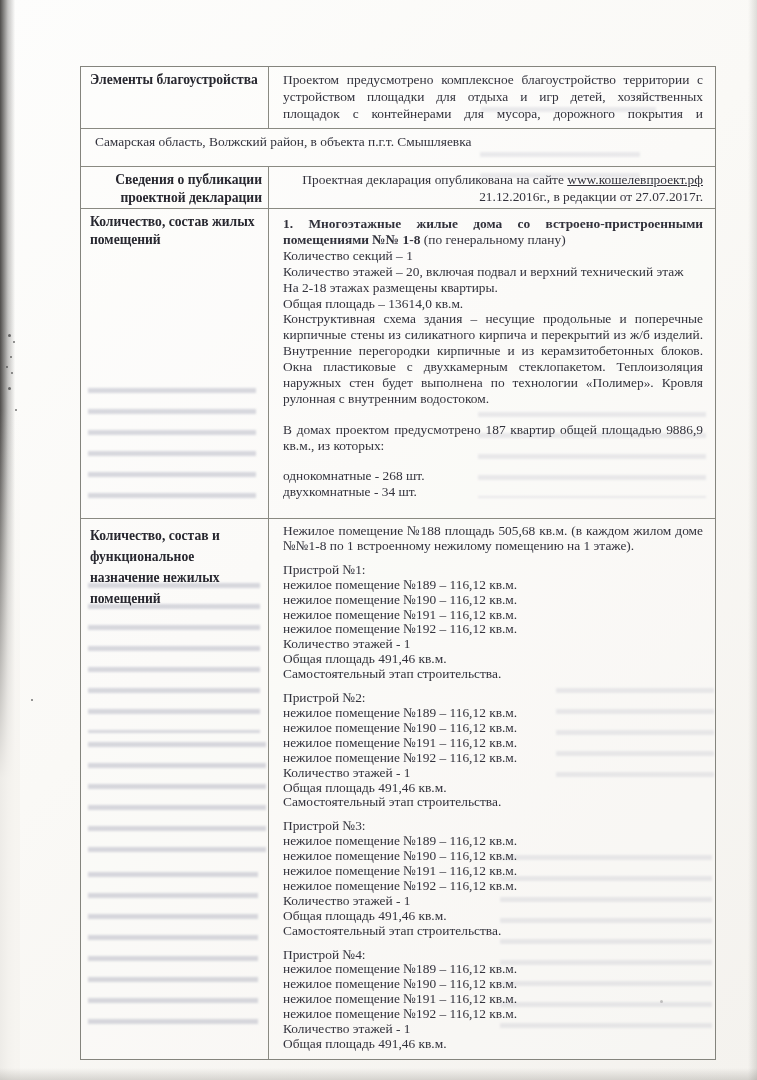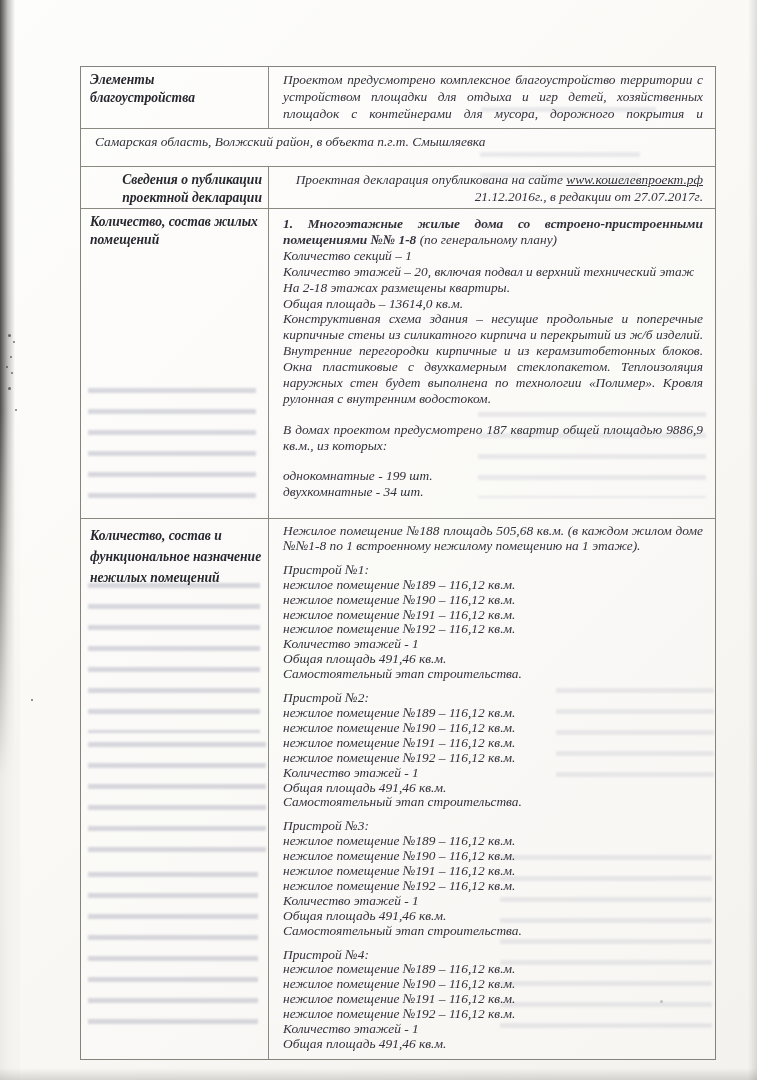--- a/index.html
+++ b/index.html
@@ -23,21 +23,21 @@
   .edge-bottom{position:absolute;left:0;right:0;bottom:0;height:12px;
     background:linear-gradient(to top,rgba(115,112,105,.25),rgba(115,112,105,0));}
   .speck{position:absolute;background:#2c2c2c;border-radius:50%;opacity:.65;}
   
   .ghost{position:absolute;
     background:repeating-linear-gradient(to bottom,rgba(108,112,140,.34) 0px,rgba(108,112,140,.34) 5px,rgba(108,112,140,0) 5px,rgba(108,112,140,0) 21px);
     filter:blur(.8px);}
   .ghost.faint{opacity:.5;}
   
   .decl-table{position:absolute;left:80px;top:66px;width:636px;
-    border:1px solid #84847d;box-sizing:border-box;background:rgba(255,255,255,.25);font-style:italic;}
+    border:1px solid #84847d;box-sizing:border-box;background:rgba(255,255,255,.25);}
   .trow{display:flex;border-bottom:1px solid #8a8a82;box-sizing:border-box;}
   .trow:last-child{border-bottom:none;}
   .cell{box-sizing:border-box;overflow:hidden;}
   .th{width:188px;flex:0 0 188px;border-right:1px solid #8a8a82;
     font-weight:bold;font-size:13.6px;line-height:17.5px;color:#27272f;
     padding:4px 6px 3px 9px;}
   .r5h{line-height:21px;padding-top:6px;}
   .td{flex:1;font-size:13.4px;line-height:17px;padding:4px 12px 3px 14px;color:#32323c;}
   .r1{height:62px;}
   .r2{height:38px;}
@@ -113,21 +113,21 @@
         <p class="just"><b>1.  Многоэтажные  жилые дома со встроено-пристроенными помещениями  №№ 1-8 </b><span>(по генеральному плану)</span></p>
         <div>
             <div class="tline">Количество секций – 1</div>
             <div class="tline">Количество этажей – 20, включая подвал и верхний технический этаж</div>
             <div class="tline">На 2-18 этажах размещены квартиры.</div>
             <div class="tline">Общая площадь – 13614,0  кв.м.</div>
           </div>
         <p class="just">Конструктивная схема здания – несущие продольные и поперечные кирпичные стены из силикатного кирпича и перекрытий из ж/б изделий. Внутренние перегородки кирпичные и из керамзитобетонных блоков. Окна пластиковые с двухкамерным стеклопакетом. Теплоизоляция наружных стен будет выполнена по технологии «Полимер». Кровля рулонная  с внутренним водостоком.</p>
         <p class="just block-apartments">В домах проектом предусмотрено 187  квартир общей площадью 9886,9 кв.м., из которых:</p>
         <div class="apt-lines">
-            <div class="tline">однокомнатные  -  199 шт.</div>
+            <div class="tline">однокомнатные  -  268 шт.</div>
             <div class="tline">двухкомнатные  -  34 шт.</div>
           </div>
       </div>
     </div>
 
     <div class="trow r5">
       <div class="cell th r5h">Количество, состав и функциональное назначение нежилых помещений</div>
       <div class="cell td">
         <p class="just">Нежилое помещение №188  площадь 505,68 кв.м. (в  каждом жилом доме №№1-8 по 1 встроенному нежилому помещению на  1 этаже).</p>
         <div>

